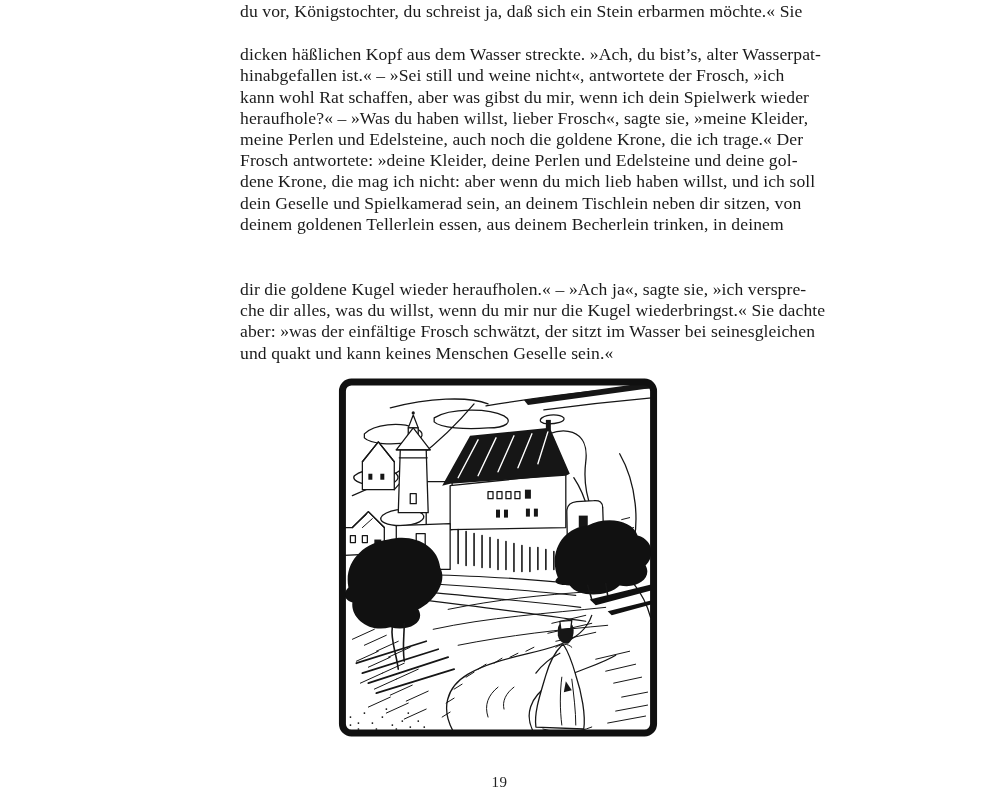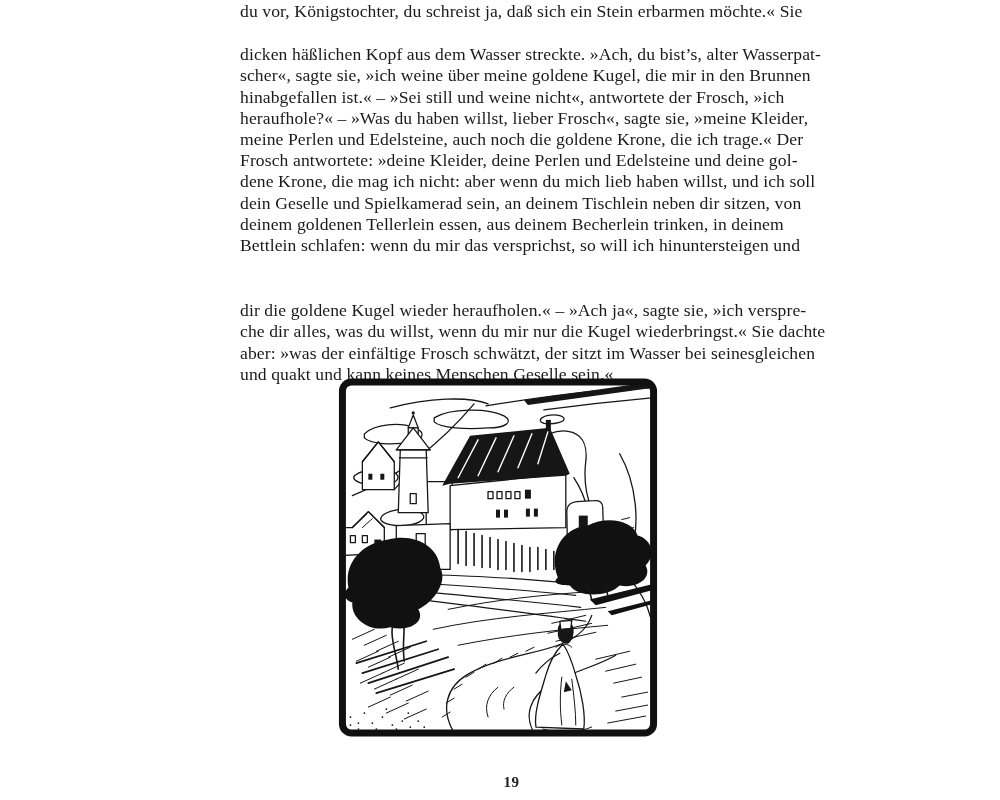--- a/index.html
+++ b/index.html
@@ -3,40 +3,39 @@
 <meta charset="utf-8">
 <style>
   html,body{margin:0;padding:0;background:#ffffff;}
   .page{position:relative;width:1000px;height:800px;background:#ffffff;overflow:hidden;
         font-family:"Liberation Serif", serif;color:#1a1a1a;}
   .text-block{position:absolute;left:240px;top:1px;width:519px;}
   .line{display:block;font-size:17.6px;line-height:21.2px;white-space:nowrap;
         transform-origin:0 50%;letter-spacing:0.1px;}
   .figure{position:absolute;left:338px;top:378px;width:320px;height:359px;margin:0;}
   .figure svg{display:block;width:320px;height:359px;}
-  .page-number{position:absolute;left:252px;top:774px;width:519px;text-align:center;
-        font-size:15px;letter-spacing:0.5px;color:#222;font-weight:bold;}
+  .page-number{position:absolute;left:240px;top:774px;width:519px;text-align:center;
+        font-size:15px;letter-spacing:0.5px;color:#222;}
 </style>
 </head>
 <body>
 
 <div class="page">
 
   <div class="text-block">
     <span class="line" style="transform: scaleX(1);">du vor, Königstochter, du schreist ja, daß sich ein Stein erbarmen möchte.« Sie</span>
     <span class="line" style="transform: scaleX(1); margin-top: 22px;">dicken häßlichen Kopf aus dem Wasser streckte. »Ach, du bist’s, alter Wasserpat-</span>
-    <span class="line" style="transform: scaleX(1);">scher«, sagte sie, »ich weine über meine goldene Kugel, die mir in den Brunnen</span>
     <span class="line" style="transform: scaleX(1);">hinabgefallen ist.« – »Sei still und weine nicht«, antwortete der Frosch, »ich</span>
+    <span class="line" style="transform: scaleX(1);">kann wohl Rat schaffen, aber was gibst du mir, wenn ich dein Spielwerk wieder</span>
     <span class="line" style="transform: scaleX(1);">heraufhole?« – »Was du haben willst, lieber Frosch«, sagte sie, »meine Kleider,</span>
     <span class="line" style="transform: scaleX(1);">meine Perlen und Edelsteine, auch noch die goldene Krone, die ich trage.« Der</span>
     <span class="line" style="transform: scaleX(1);">Frosch antwortete: »deine Kleider, deine Perlen und Edelsteine und deine gol-</span>
     <span class="line" style="transform: scaleX(1); text-align: center;">dene Krone, die mag ich nicht: aber wenn du mich lieb haben willst, und ich soll</span>
     <span class="line" style="transform: scaleX(1);">dein Geselle und Spielkamerad sein, an deinem Tischlein neben dir sitzen, von</span>
     <span class="line" style="transform: scaleX(1);">deinem goldenen Tellerlein essen, aus deinem Becherlein trinken, in deinem</span>
-    <span class="line" style="transform: scaleX(1);">Bettlein schlafen: wenn du mir das versprichst, so will ich hinuntersteigen und</span>
     <span class="line" style="transform: scaleX(1); margin-top: 44px;">dir die goldene Kugel wieder heraufholen.« – »Ach ja«, sagte sie, »ich verspre-</span>
     <span class="line" style="transform: scaleX(1);">che dir alles, was du willst, wenn du mir nur die Kugel wiederbringst.« Sie dachte</span>
     <span class="line" style="transform: scaleX(1);">aber: »was der einfältige Frosch schwätzt, der sitzt im Wasser bei seinesgleichen</span>
     <span class="line">und quakt und kann keines Menschen Geselle sein.«</span>
   </div>
 
   <figure class="figure">
     <svg viewBox="0 0 320 360" fill="none" stroke="#161616" stroke-width="1.3" stroke-linecap="round" stroke-linejoin="round">
       <defs>
         <clipPath id="fr">

